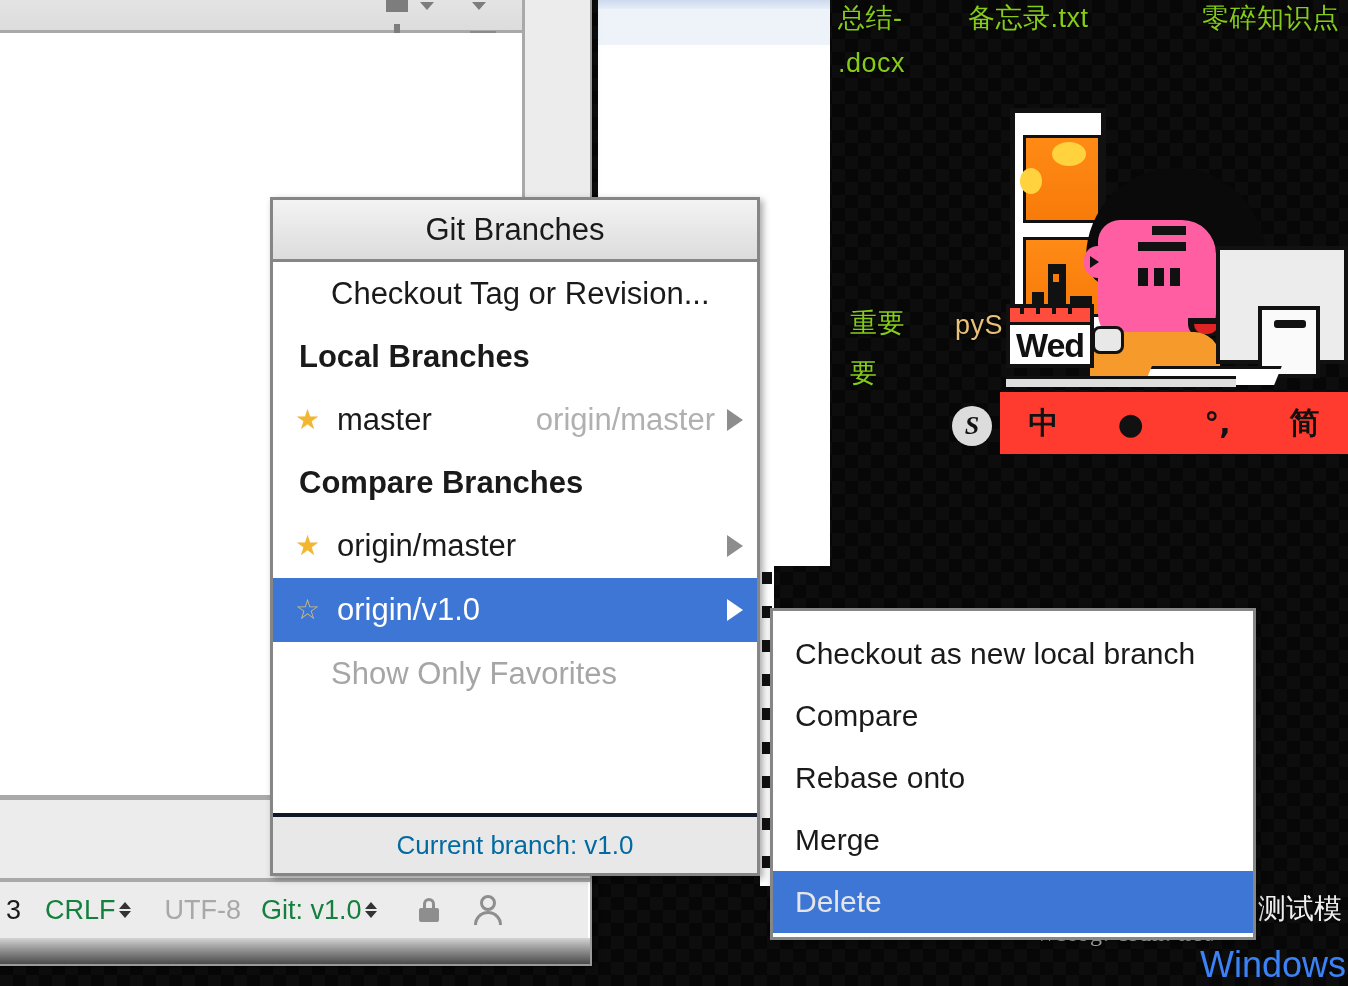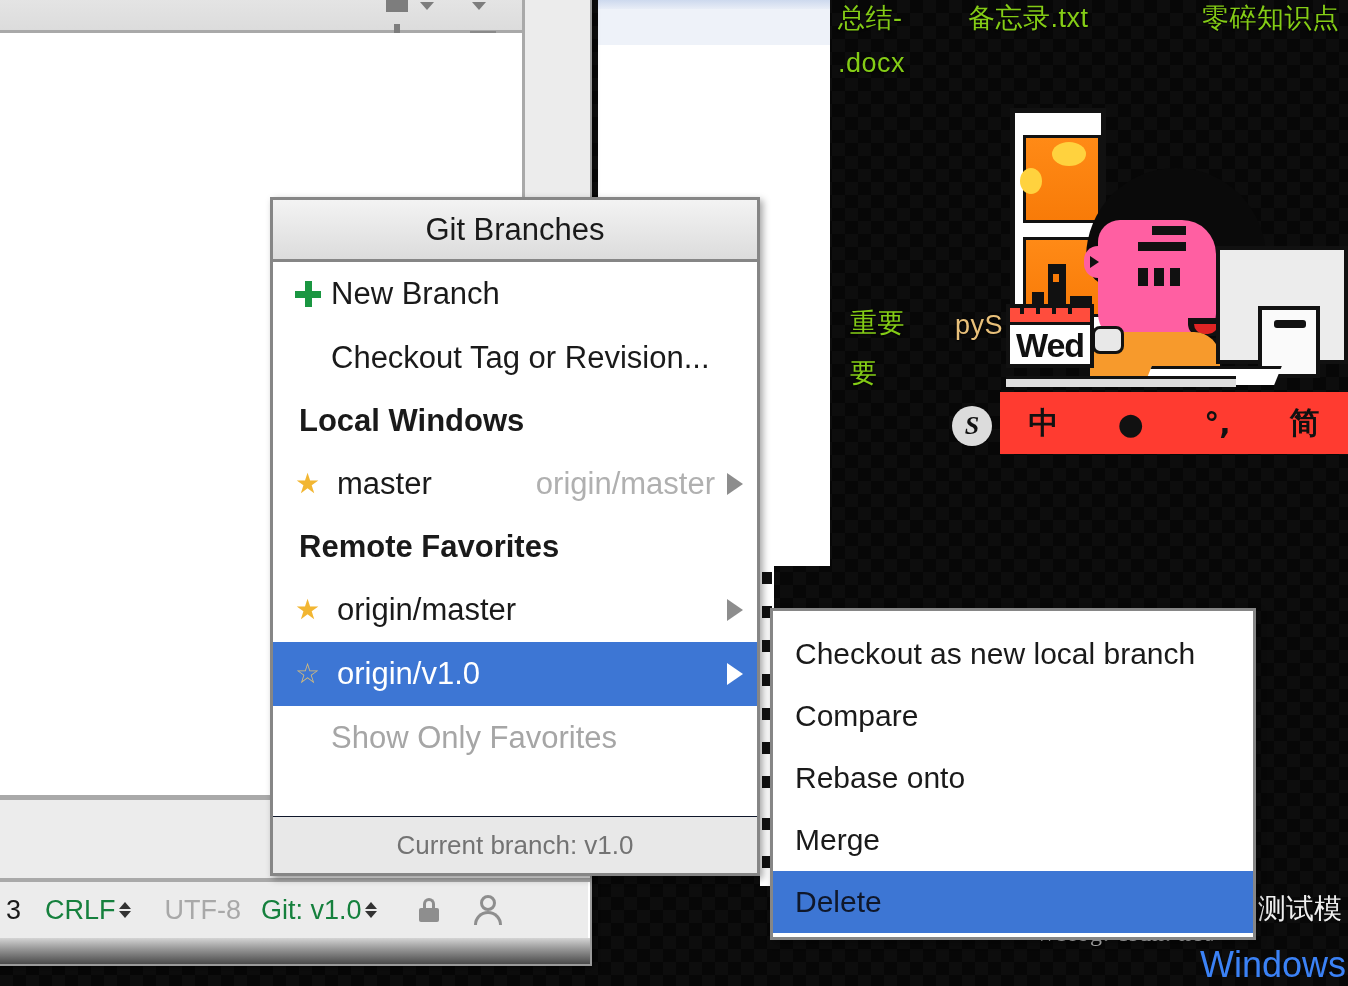--- a/index.html
+++ b/index.html
@@ -311,41 +311,41 @@
     width:0;height:0;flex:0 0 auto;
     border-top: 11px solid transparent;
     border-bottom: 11px solid transparent;
     border-left: 16px solid #8d8d8d;
   }
   .gp-row.selected .arrow-r { border-left-color: #ffffff; }
   #git-popup-footer {
     position: absolute; left: 0; right: 0; bottom: 0;
     height: 56px;
     background: #e8e8e8;
-    border-top: 1px solid #0f172a;
+    border-top: 4px solid #0f172a;
     display: flex; align-items: center; justify-content: center;
-    color: #737373; font-size: 26px;
+    color: #0369a1; font-size: 26px;
   }
 
   
   #ctx-menu {
     position: absolute; left: 770px; top: 608px;
     width: 486px; height: 332px;
     background: #ffffff;
     border: 3px solid #868686;
     box-sizing: border-box;
     box-shadow: 3px 3px 7px rgba(0,0,0,0.35);
     padding-top: 12px;
   }
   .ctx-item {
     height: 62px; display: flex; align-items: center;
     padding-left: 22px; color: #1a1a1a; font-size: 30px;
     white-space: nowrap;
   }
-  .ctx-item.selected { background: #3d76d4; color: #0f172a; }
+  .ctx-item.selected { background: #3d76d4; color: #e5e5e5; }
 
   
   #csdn-watermark {
     position: absolute; left: 1041px; top: 920px;
     color: #b9b9b9; font-size: 24px;
     font-family: "Liberation Serif", serif;
     letter-spacing: 1px;
     white-space: nowrap;
   }
   #windows-watermark {
@@ -512,39 +512,35 @@
 
   <div id="ide-bottom-shadow"></div>
 </div>
 
 <div id="git-popup">
 
   <div id="git-popup-header">Git Branches</div>
 
   <div id="git-popup-body">
 
-    <div class="gp-row">
-      <span class="plus-icon"></span>
-      <span class="gp-label">New Branch</span>
-    </div>
 
     <div class="gp-row gp-indent">
       <span class="gp-label">Checkout Tag or Revision...</span>
     </div>
 
-    <div class="gp-row gp-section">Local Windows</div>
+    <div class="gp-row gp-section">Local Branches</div>
 
     <div class="gp-row">
       <span class="star">★</span>
       <span class="gp-label">master</span>
       <span class="gp-tracking">origin/master</span>
       <span class="arrow-r"></span>
     </div>
 
-    <div class="gp-row gp-section">Remote Favorites</div>
+    <div class="gp-row gp-section">Compare Branches</div>
 
     <div class="gp-row">
       <span class="star">★</span>
       <span class="gp-label">origin/master</span>
       <span class="arrow-r"></span>
     </div>
 
     <div class="gp-row selected">
       <span class="star hollow">☆</span>
       <span class="gp-label">origin/v1.0</span>

